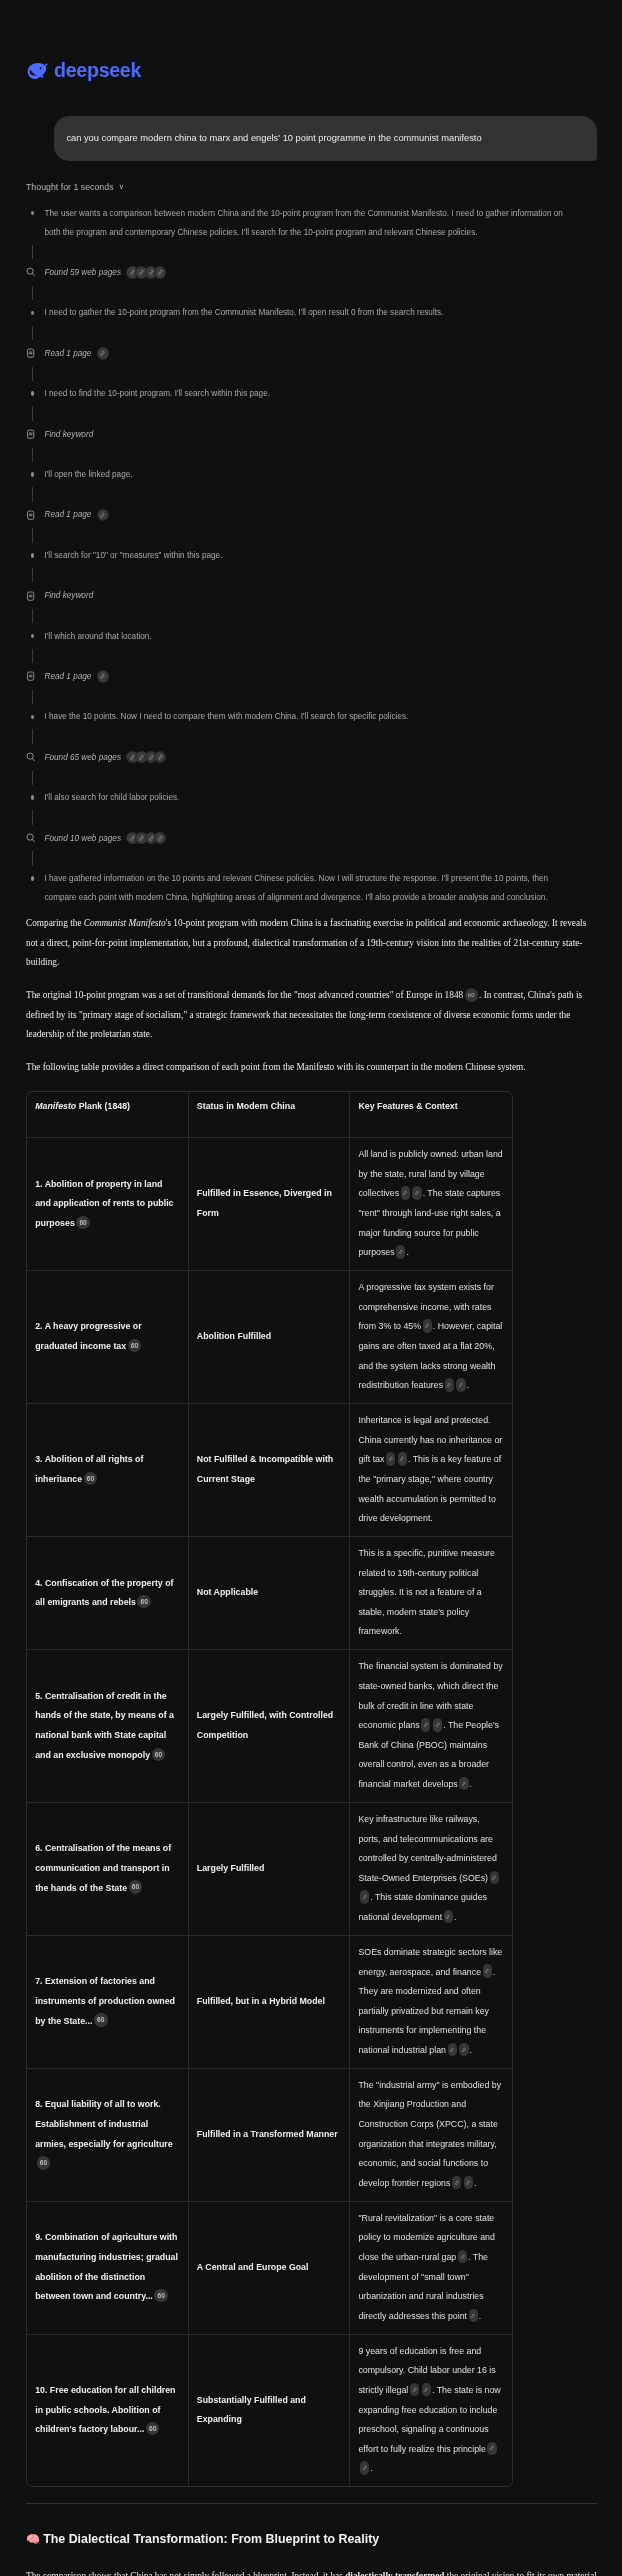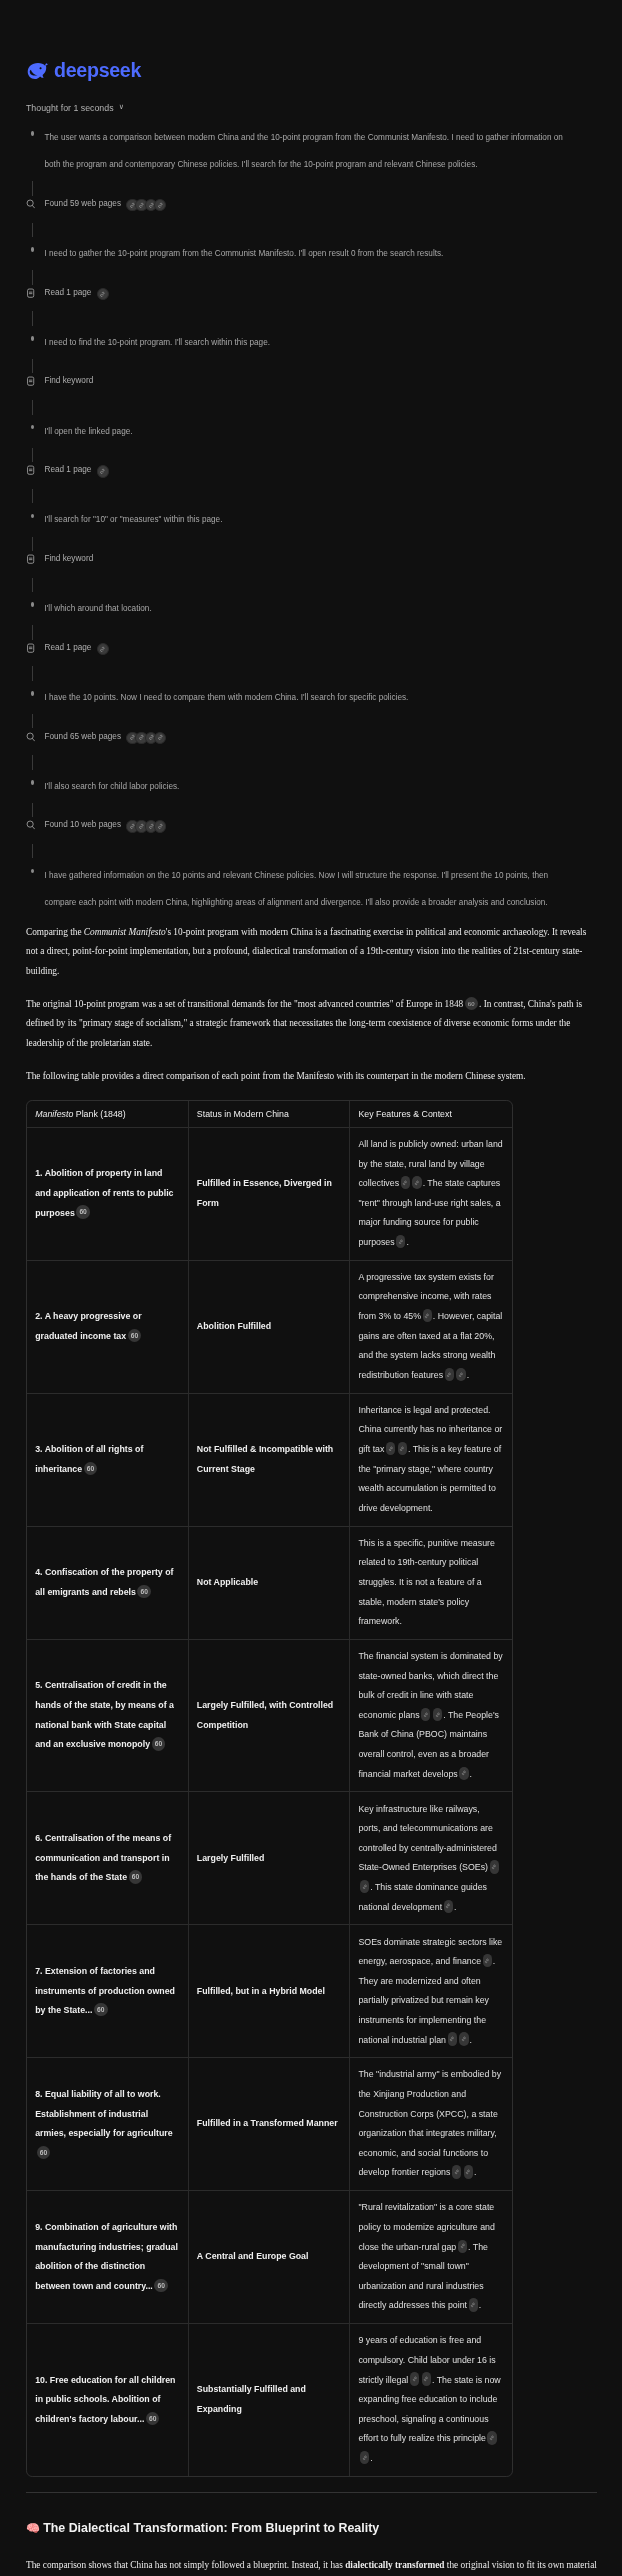--- a/index.html
+++ b/index.html
@@ -38,23 +38,23 @@
   .thinking { margin-top: 6.2px; color: #a8a8a8; font-size: 8.2px; }
   .t-step { position: relative; }
   .t-text { display: flex; }
   .t-text .dot {
     width: 18.5px; flex: 0 0 18.5px; position: relative;
   }
   .t-text .dot::before {
     content: ""; position: absolute; left: 4.6px; top: 7.2px;
     width: 3.6px; height: 4.6px; border-radius: 50%; background: #8a8a8a;
   }
-  .t-text .body { line-height: 27px; flex: 1; padding-right: 20.6px; }
+  .t-text .body { line-height: 19px; flex: 1; padding-right: 20.6px; }
   .t-action {
-    display: flex; align-items: flex-start; height: 20.6px; color: #b0b0b0; font-size: 8.2px;
+    display: flex; align-items: center; height: 20.6px; color: #b0b0b0; font-size: 8.2px; font-style: italic;
   }
   .t-action .ic { width: 18.5px; flex: 0 0 18.5px; display: flex; align-items: center; justify-content: flex-start; }
   .t-action .ic svg { width: 9.3px; height: 10.3px; }
   .connector { height: 20.6px; position: relative; }
   .connector::before { content: ""; position: absolute; left: 6.2px; top: 3.1px; bottom: 3.1px; width: 0.5px; background: #3a3a3a; }
 
   .favs { display: inline-flex; margin-left: 5.2px; }
   .fav {
     width: 12.4px; height: 12.4px; border-radius: 50%; background: #3a3a3a;
     display: inline-flex; align-items: center; justify-content: center;
@@ -83,21 +83,21 @@
     width: 487px; margin: 8.2px 0 15.5px 0;
     border: 0.5px solid #2f2f2f; border-radius: 6.2px;
   }
   table.cmp th, table.cmp td {
     width: 162px; vertical-align: middle; text-align: left;
     padding: 7.2px 8.2px; border-right: 0.5px solid #2a2a2a; border-bottom: 1px solid #2c2c2c;
     font-size: 8.8px; line-height: 19.6px;
   }
   table.cmp th:last-child, table.cmp td:last-child { border-right: none; }
   table.cmp tr:last-child td { border-bottom: none; }
-  table.cmp th { font-weight: normal; color: #f0f0f0; padding-top: 4.1px; padding-bottom: 2px; }
+  table.cmp th { font-weight: bold; color: #f0f0f0; padding-top: 4.1px; padding-bottom: 21px; }
   table.cmp td.plank, table.cmp td.status { font-weight: bold; color: #f0f0f0; }
   table.cmp td.feat { color: #e0e0e0; }
 
   hr.sep { border: none; border-top: 0.5px solid #333; margin: 15.5px 0 26px 0; }
   .section-h {
     font-size: 12.4px; font-weight: bold; color: #f2f2f2; margin-bottom: 17.5px; display: flex; align-items: center; gap: 3.1px;
   }
   .brain { font-size: 11.3px; }
 </style>
 </head>
@@ -105,20 +105,23 @@
 
 <div class="page">
 
   <div class="logo">
     <svg viewBox="0 0 46 40">
       <path fill="#4d6bfe" d="M40 6c-2 1-3 3-3 5-3-3-8-5-14-5C11 6 3 13 3 23c0 8 6 14 14 14 4 0 8-2 10-5 2 2 5 3 7 2-1-1-2-3-2-5 4-3 7-8 7-14 0-2 0-3-1-4 2-1 4-2 5-4-1 1-2 1-3 1z M14 30c-4 0-7-3-7-7 0-2 1-3 2-4 2 6 7 10 13 11-2 0-5 0-8 0z M28 18c-1 0-2-1-2-2s1-2 2-2 2 1 2 2-1 2-2 2z"></path>
     </svg>
     <span class="logo-word">deepseek</span>
   </div>
 
+  <div class="user-row">
+    <div class="user-bubble">can you compare modern china to marx and engels' 10 point programme in the communist manifesto</div>
+  </div>
 
   <div class="thought-toggle">
     <span>Thought for 1 seconds</span>
     <span class="chev">∨</span>
   </div>
 
   <div class="thinking" id="thinking">
       <div class="t-step t-text">
         <span class="dot"></span>
         <span class="body">The user wants a comparison between modern China and the 10-point program from the Communist Manifesto. I need to gather information on both the program and contemporary Chinese policies. I'll search for the 10-point program and relevant Chinese policies.</span>

